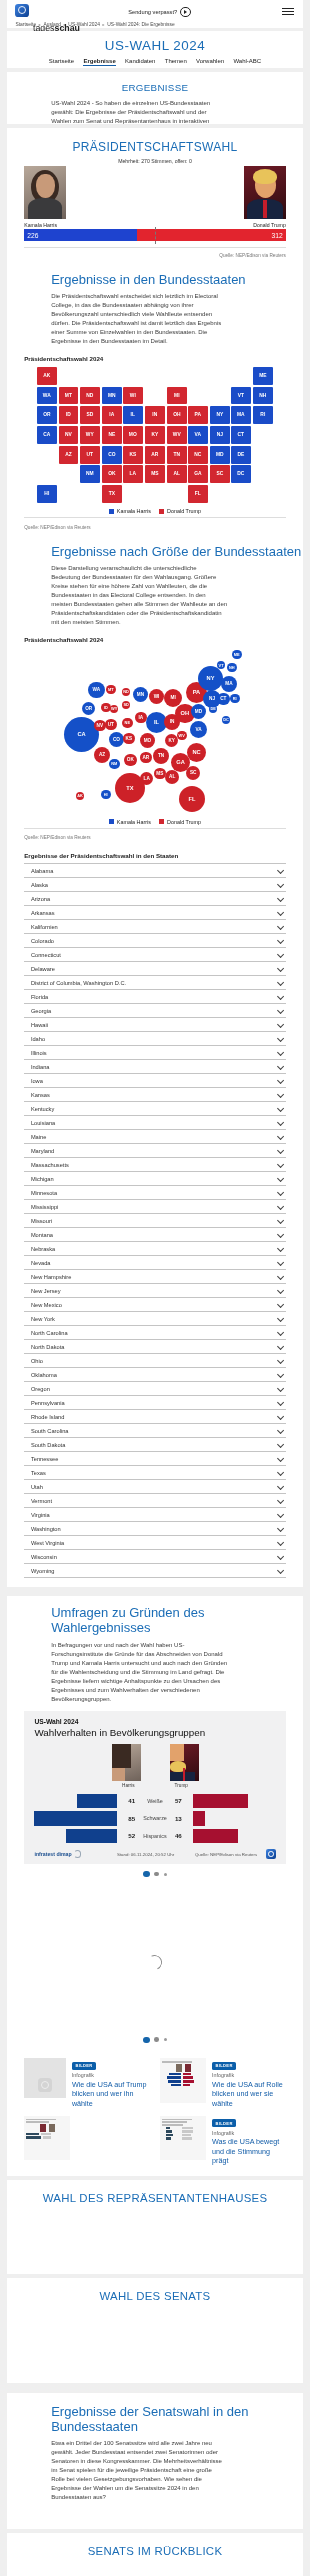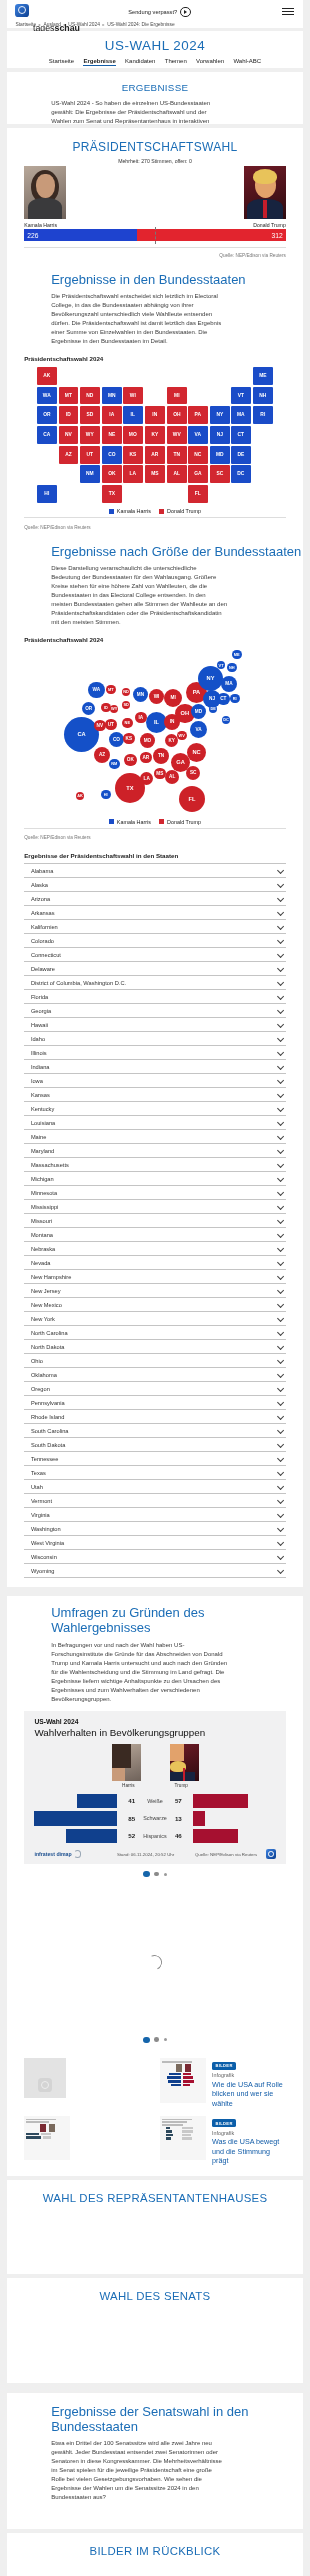--- a/index.html
+++ b/index.html
@@ -649,20 +649,21 @@
     <span class="dot d1"></span>
     <span class="dot d2"></span>
     <span class="dot d3"></span>
   </div>
 
   <div class="teaser-grid" id="teasers">
       <div class="teaser">
         <div class="thumb">
           <div class="thumb-logo-circle"></div>
         </div>
+        <div class="t-body"><span class="badge">BILDER</span><div class="t-kicker">Infografik</div><div class="t-title">Wie die USA auf Trump blicken und wer ihn wählte</div></div>
       </div>
       <div class="teaser">
         <div class="thumb chart">
           <div class="tl"></div>
           <div class="tp-row">
             <div class="tp h"></div>
             <div class="tp t"></div>
           </div>
           <div class="trow">
             <div class="sp" style="flex:0 0 7.2px"></div>
@@ -747,15 +748,15 @@
 <div class="card sec-card" style="height:105px;">
   <h2 class="bluehead-big sec-head">WAHL DES SENATS</h2>
 </div>
 
 <div class="card" style="height:136px;margin-top:10px;">
   <h3 class="bluehead-sub" style="padding-top:11.4px;margin-top:0;">Ergebnisse der Senatswahl in den Bundesstaaten</h3>
   <p class="bodytext">Etwa ein Drittel der 100 Senatssitze wird alle zwei Jahre neu gewählt. Jeder Bundesstaat entsendet zwei Senatorinnen oder Senatoren in diese Kongresskammer. Die Mehrheitsverhältnisse im Senat spielen für die jeweilige Präsidentschaft eine große Rolle bei vielen Gesetzgebungsvorhaben. Wie sehen die Ergebnisse der Wahlen um die Senatssitze 2024 in den Bundesstaaten aus?</p>
 </div>
 
 <div class="card sec-card" style="height:99px;">
-  <h2 class="bluehead-big sec-head">BILDER IM RÜCKBLICK</h2>
+  <h2 class="bluehead-big sec-head">SENATS IM RÜCKBLICK</h2>
 </div>
 
 
 </body></html>

